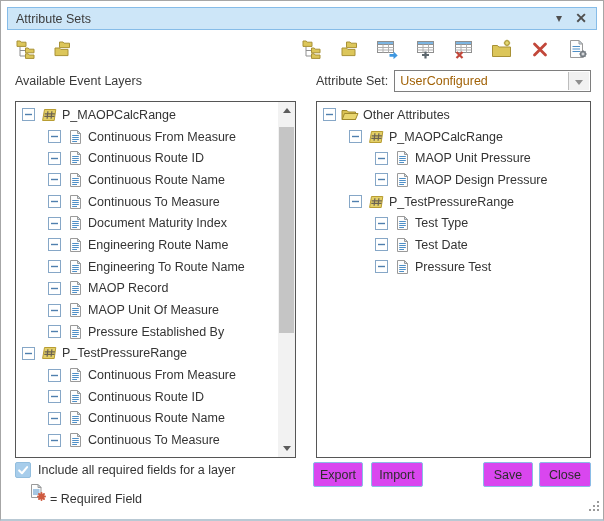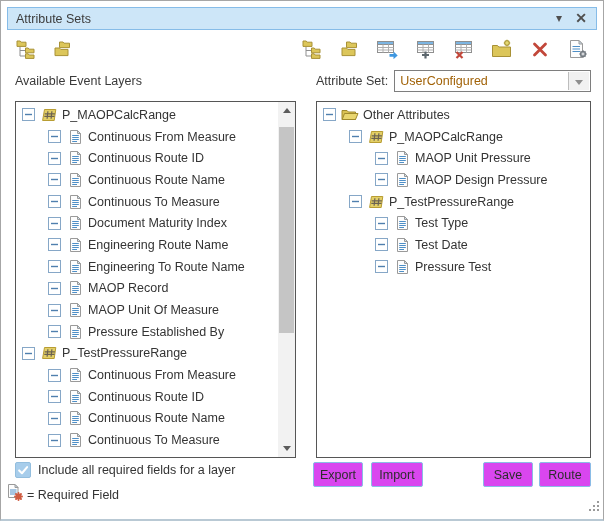--- a/index.html
+++ b/index.html
@@ -44,21 +44,21 @@
   .sb-btn{position:absolute;left:0;width:17px;height:17px;display:flex;align-items:center;justify-content:center;}
   .sb-btn.up{top:0;}
   .sb-btn.down{bottom:0;}
   .tri-up{width:0;height:0;border-left:4px solid transparent;border-right:4px solid transparent;border-bottom:5px solid #5c5c5c;}
   .tri-down{width:0;height:0;border-left:4px solid transparent;border-right:4px solid transparent;border-top:5px solid #5c5c5c;}
   .sb-thumb{position:absolute;left:1px;right:1px;top:25px;height:206px;background:#c5c5c5;}
   
   .chk-row{position:absolute;left:14px;top:461px;display:flex;align-items:center;}
   .checkbox{width:16px;height:16px;background:#a7cdeb;border:1px solid #93bede;border-radius:2px;margin-right:7px;display:flex;align-items:center;justify-content:center;box-sizing:border-box;}
   .chk-lbl{font-size:12.5px;color:#343434;}
-  .legend-row{position:absolute;left:6px;top:482px;display:flex;align-items:center;}
+  .legend-row{position:absolute;left:29px;top:482px;display:flex;align-items:flex-end;}
   .legend-txt{font-size:12.5px;color:#343434;margin-left:3px;}
   .btn{
     position:absolute;top:461px;height:25px;box-sizing:border-box;
     background:#d946ef;border:1px solid #8abce6;border-radius:2px;
     font-family:"Liberation Sans",sans-serif;font-size:12.5px;color:#2d2d2d;
     display:flex;align-items:center;justify-content:center;cursor:default;
   }
   .btn.export{left:312px;width:50px;}
   .btn.import{left:370px;width:52px;}
   .btn.save{left:482px;width:50px;}
@@ -639,21 +639,21 @@
             <path d="M11.5 10 V17 M8 13.5 H15 M9 11 l5 5 M14 11 l-5 5"></path>
           </g>
       </svg>
     </span>
     <span class="legend-txt">= Required Field</span>
   </div>
 
   <div class="btn export">Export</div>
   <div class="btn import">Import</div>
   <div class="btn save">Save</div>
-  <div class="btn close">Route</div>
+  <div class="btn close">Close</div>
 
   <span class="grip">
     <svg width="12" height="12" viewBox="0 0 12 12">
       <g fill="#9a9a9a">
           <rect x="9" y="1" width="2" height="2"></rect>
           <rect x="5" y="5" width="2" height="2"></rect>
           <rect x="9" y="5" width="2" height="2"></rect>
           <rect x="1" y="9" width="2" height="2"></rect>
           <rect x="5" y="9" width="2" height="2"></rect>
           <rect x="9" y="9" width="2" height="2"></rect>

